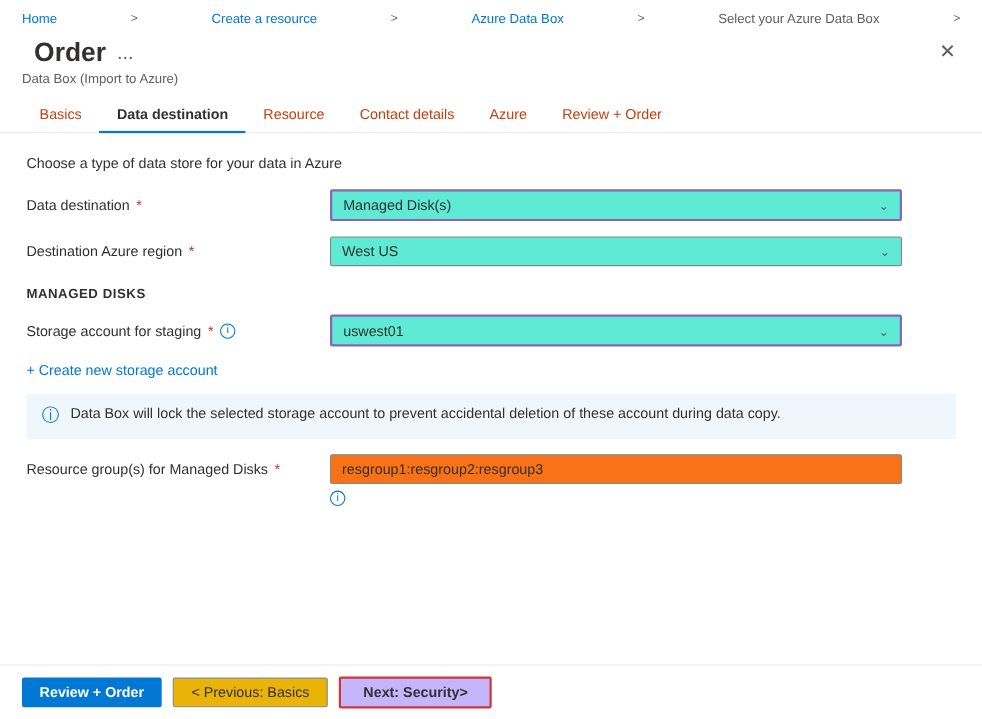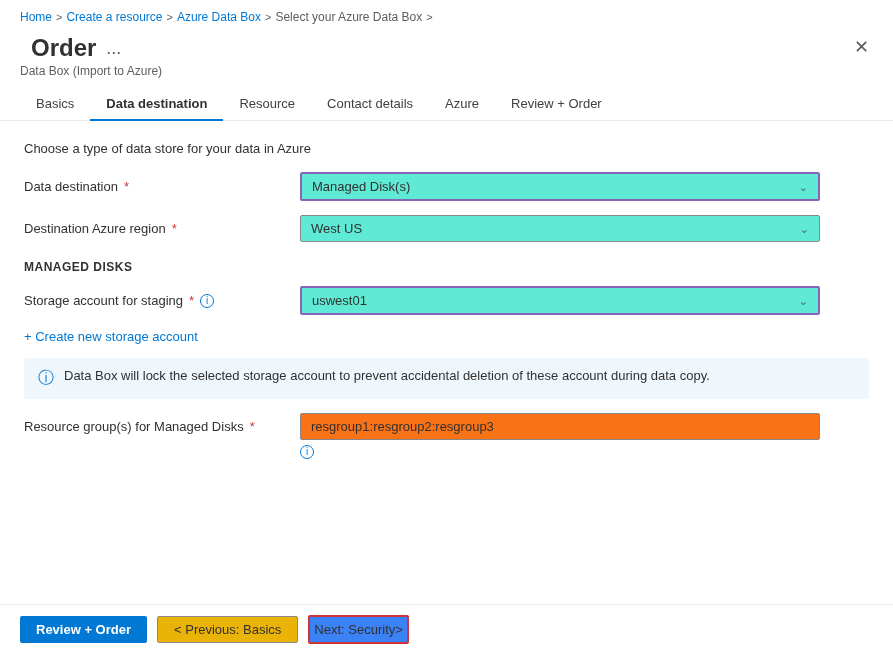--- a/index.html
+++ b/index.html
@@ -18,20 +18,21 @@
       flex-direction: column;
     }
     
     .breadcrumb {
       display: flex;
       align-items: center;
       padding: 10px 20px 6px 20px;
       font-size: 12px;
       gap: 4px;
       color: #0078d4;
+      justify-content: space-between;
     }
     .breadcrumb a {
       color: #0078d4;
       text-decoration: none;
       cursor: pointer;
     }
     .breadcrumb .sep {
       color: #605e5c;
       font-size: 11px;
     }
@@ -80,21 +81,21 @@
     
     .tabs-bar {
       display: flex;
       border-bottom: 1px solid #edebe9;
       padding: 0 20px;
       gap: 0;
     }
     .tab-item {
       padding: 8px 16px;
       font-size: 13px;
-      color: #404040;
+      color: #c2410c;
       cursor: pointer;
       border-bottom: 2px solid transparent;
       margin-bottom: -1px;
       white-space: nowrap;
     }
     .tab-item.active {
       color: #323130;
       font-weight: 600;
       border-bottom: 2px solid #0078d4;
     }
@@ -250,28 +251,28 @@
     .btn-secondary {
       background: #eab308;
       color: #323130;
       border: 1px solid #8a8886;
       border-radius: 2px;
       padding: 5px 16px;
       font-size: 13px;
       cursor: pointer;
     }
     .btn-next-security {
-      background: #3b82f6;
+      background: #c4b5fd;
       color: #323130;
       border: 2px solid #d13438;
       border-radius: 2px;
-      padding: 5px 4px;
-      font-size: 13px;
-      cursor: pointer;
-      font-weight: 400;
+      padding: 5px 20px;
+      font-size: 13px;
+      cursor: pointer;
+      font-weight: 700;
     }
     .info-sub {
       font-size: 12px;
       color: #605e5c;
       margin-left: 276px;
       margin-top: 2px;
     }
   </style>
 </head>
 <body>

